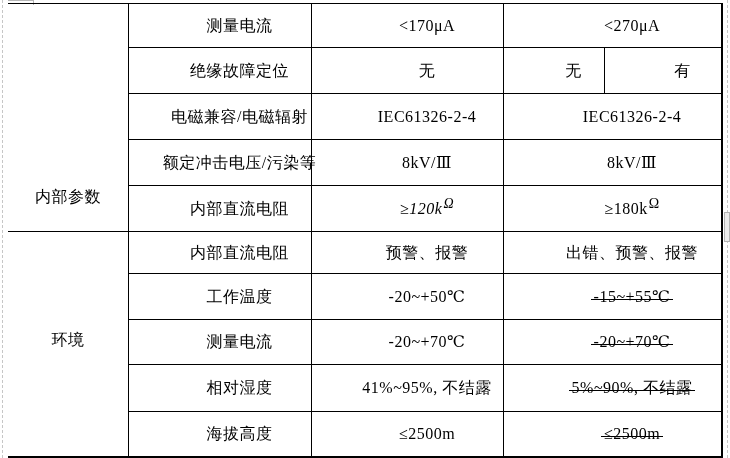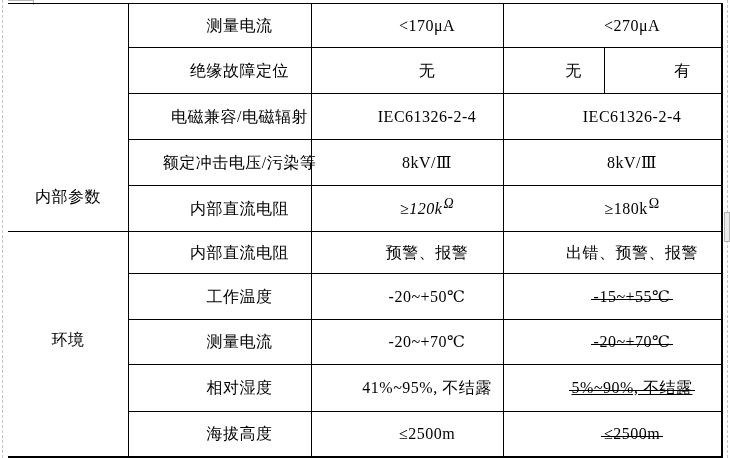--- a/index.html
+++ b/index.html
@@ -143,21 +143,21 @@
   <div class="cell bl bb" style="grid-row:8; grid-column:4/6;">
     <span class="txt strike">-20~+70℃</span>
   </div>
 
   <div class="cell bl bb" style="grid-row:9; grid-column:2;">
     <span class="txt">相对湿度</span>
   </div>
   <div class="cell bl bb" style="grid-row:9; grid-column:3;">
     <span class="txt">41%~95%, 不结露</span>
   </div>
-  <div class="cell bl bb" style="grid-row:9; grid-column:4/6;text-decoration:underline;">
+  <div class="cell bl bb" style="grid-row:9; grid-column:4/6;">
     <span class="txt strike">5%~90%, 不结露</span>
   </div>
 
   <div class="cell bl" style="grid-row:10; grid-column:2;">
     <span class="txt">海拔高度</span>
   </div>
   <div class="cell bl" style="grid-row:10; grid-column:3;">
     <span class="txt">≤2500m</span>
   </div>
   <div class="cell bl" style="grid-row:10; grid-column:4/6;">

